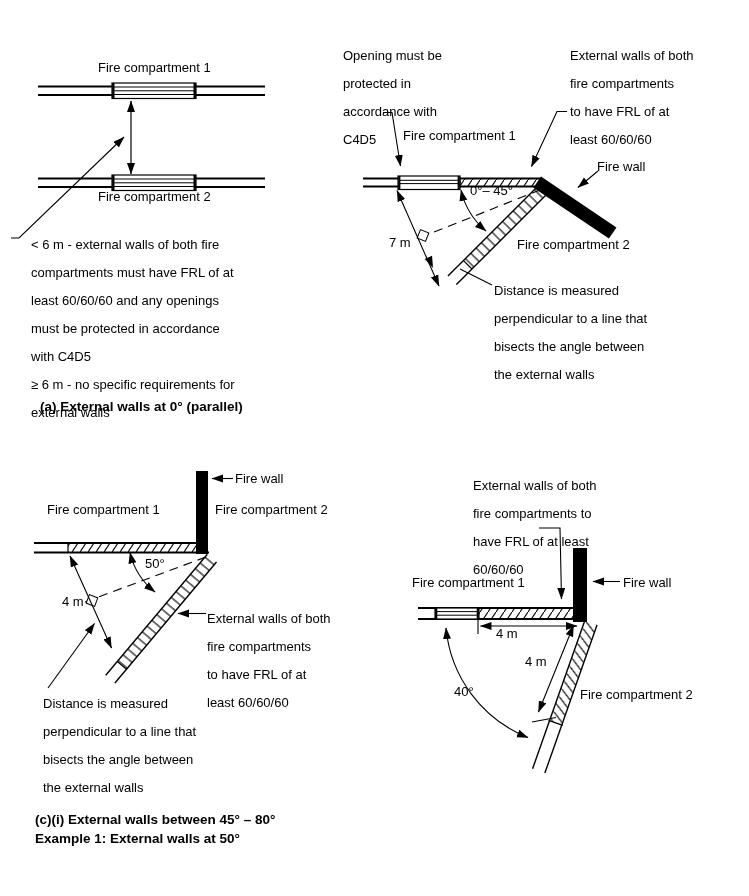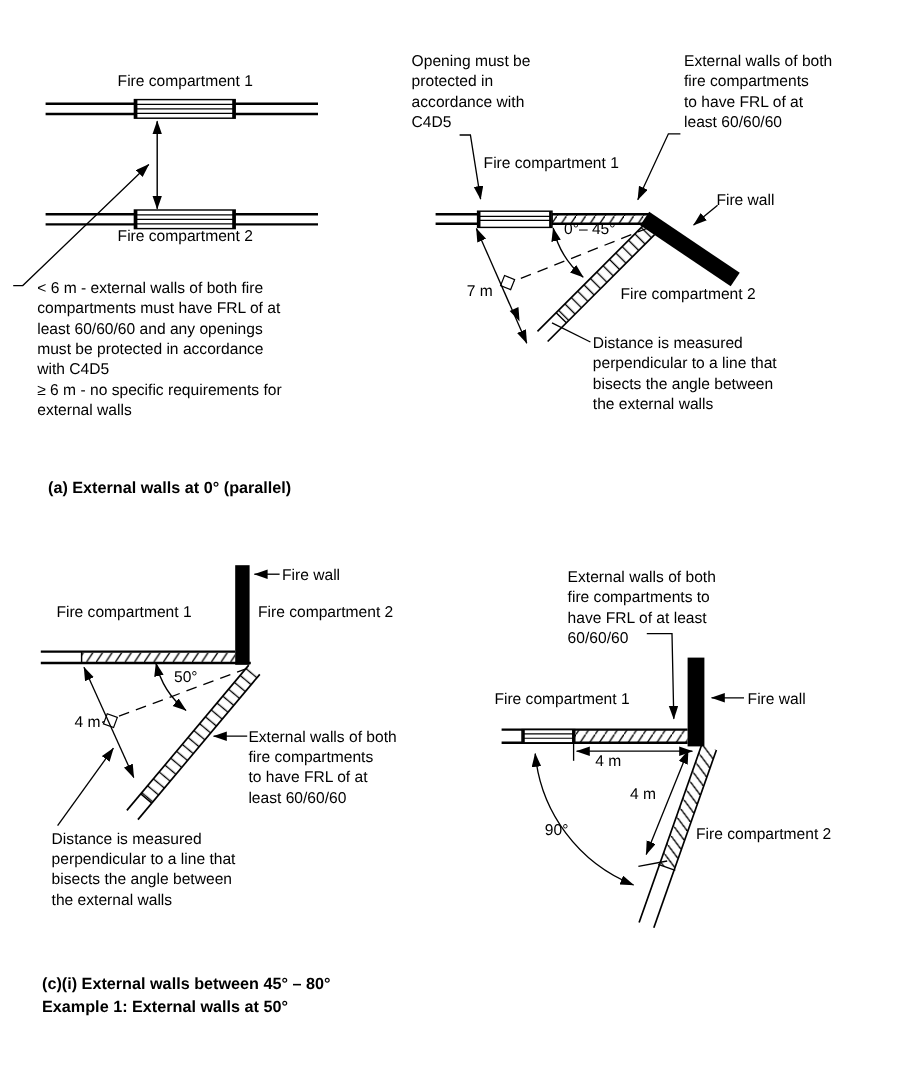--- a/index.html
+++ b/index.html
@@ -1,20 +1,20 @@
 <!DOCTYPE html>
 <html><head>
 <meta charset="utf-8">
 <style>
   html,body{margin:0;padding:0;background:#fff;}
   .page{position:relative;width:749px;height:896px;background:#ffffff;overflow:hidden;
         font-family:"Liberation Sans", sans-serif;color:#000;}
   svg.art{position:absolute;left:0;top:0;}
   .lbl{position:absolute;font-size:13px;line-height:15px;white-space:nowrap;}
-  .pre{white-space:pre-line;line-height:17px;}
+  .pre{white-space:pre-line;line-height:28px;}
   .cap{position:absolute;font-size:13.5px;font-weight:bold;line-height:19px;white-space:pre-line;}
 </style>
 </head>
 <body>
 
 <div class="page">
 
 <svg class="art" width="749" height="896" viewBox="0 0 749 896">
   <defs>
     <marker id="ar" markerUnits="userSpaceOnUse" markerWidth="13" markerHeight="10" refX="11" refY="4" orient="auto-start-reverse">
@@ -196,16 +196,16 @@
 Example 1: External walls at 50°</div>
 
 <div class="lbl pre" style="left:473px;top:472px;width:160px">External walls of both
 fire compartments to
 have FRL of at least
 60/60/60</div>
 <div class="lbl" style="left:412px;top:575px">Fire compartment 1</div>
 <div class="lbl" style="left:623px;top:575px">Fire wall</div>
 <div class="lbl" style="left:496px;top:626px">4 m</div>
 <div class="lbl" style="left:525px;top:654px">4 m</div>
-<div class="lbl" style="left:454px;top:684px">90°</div>
+<div class="lbl" style="left:454px;top:684px">40°</div>
 <div class="lbl" style="left:580px;top:687px">Fire compartment 2</div>
 
 </div>
 
 </body></html>

